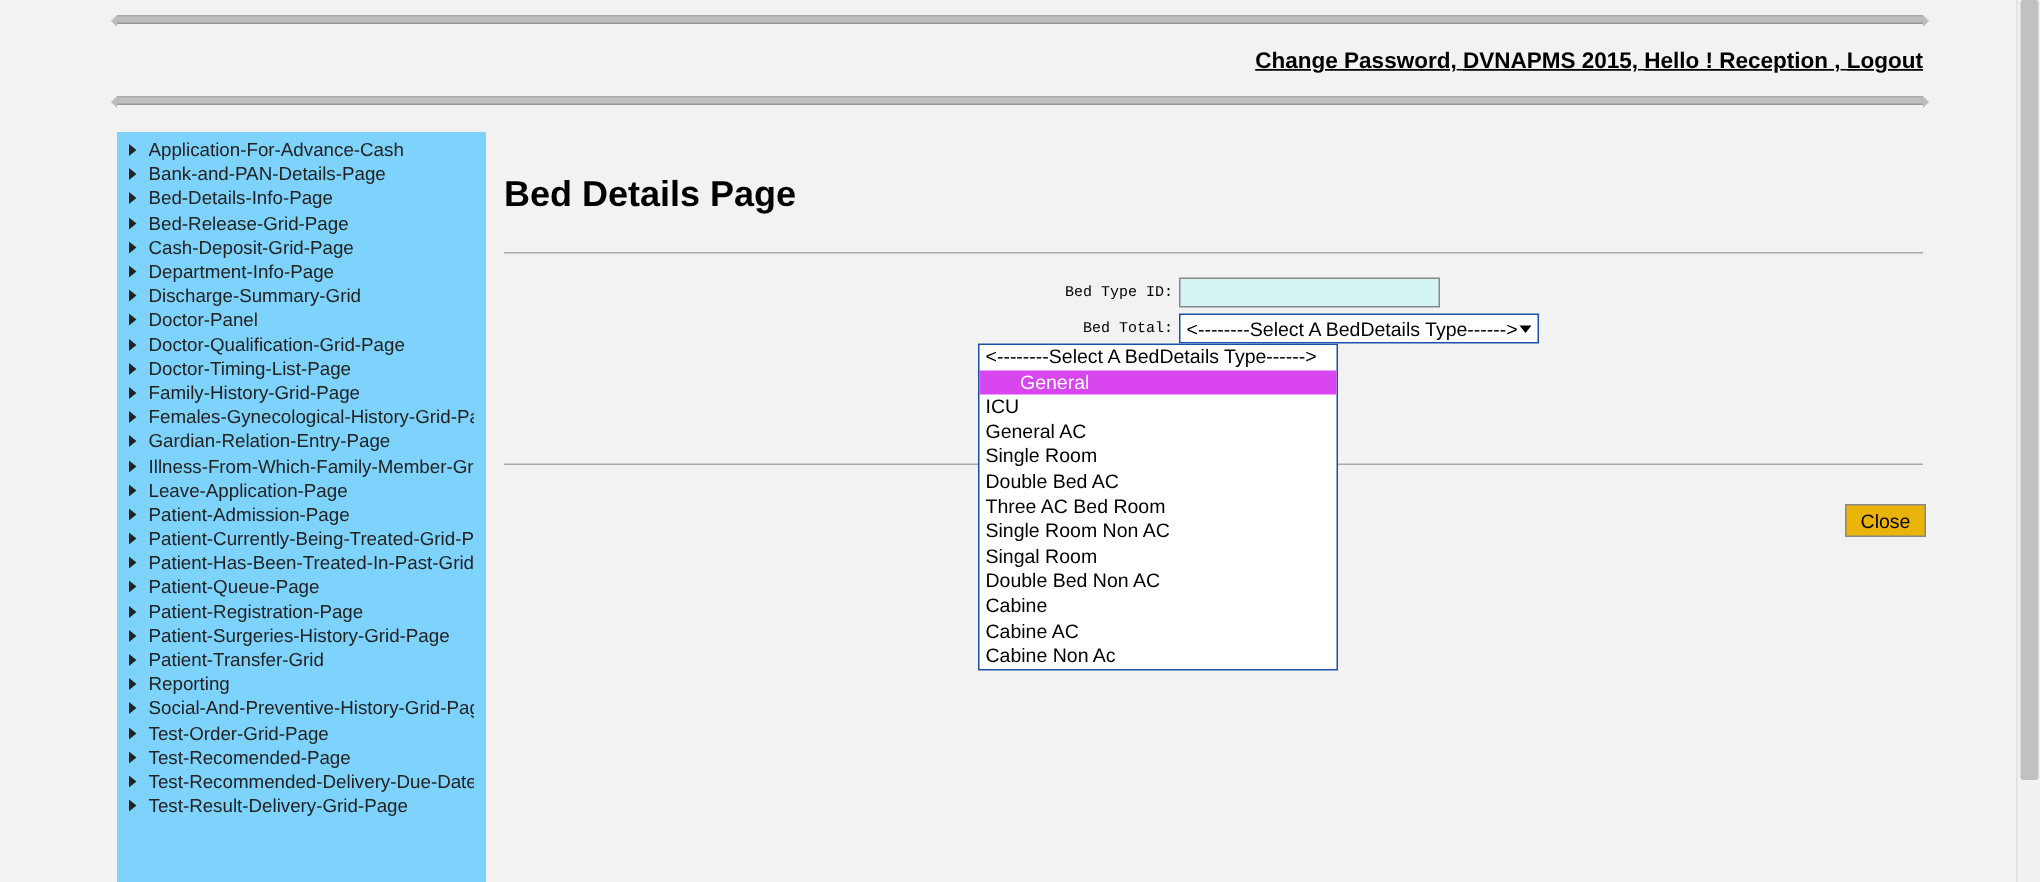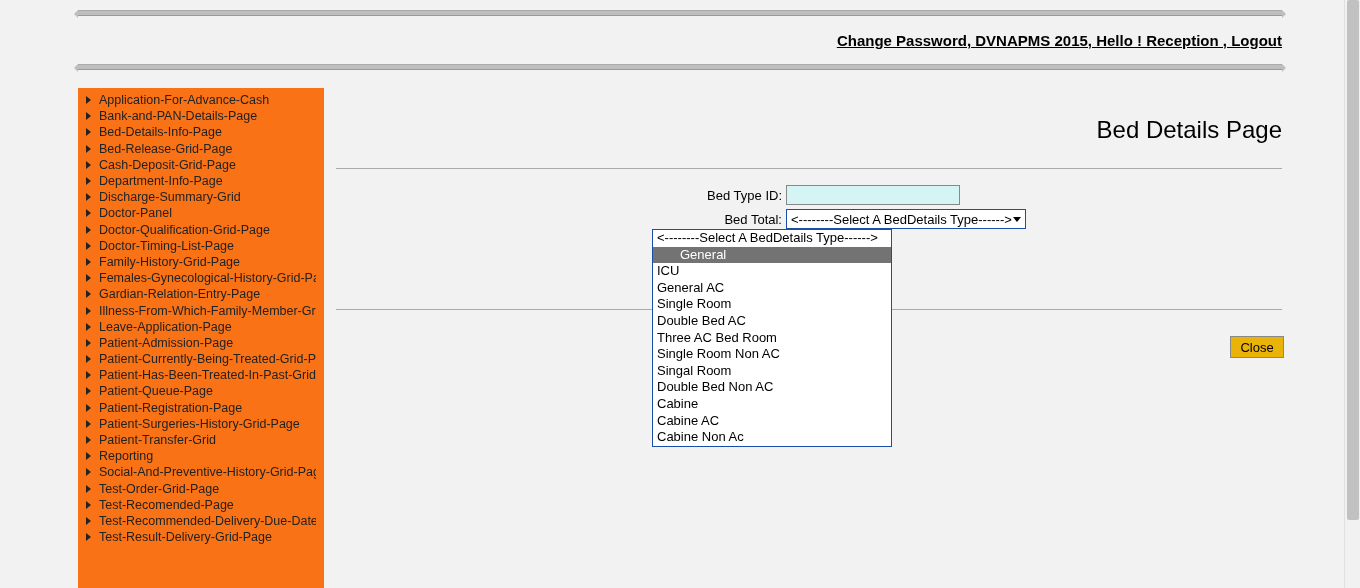--- a/index.html
+++ b/index.html
@@ -79,21 +79,21 @@
     border-top: 4px solid transparent;
     border-bottom: 4px solid transparent;
   }
   .second-bar::before { left: -4px; border-right: 4px solid #bebebe; }
   .second-bar::after { right: -4px; border-left: 4px solid #bebebe; }
   .sidebar {
     position: absolute;
     left: 78px;
     top: 88px;
     width: 246px;
-    background: #f97316;
+    background: #7dd3fc;
     padding: 4px 0;
     overflow: hidden;
     height: 500px;
   }
   .sidebar-item {
     display: flex;
     align-items: center;
     padding: 0 8px;
     height: 16.2px;
     font-size: 12.5px;
@@ -115,44 +115,45 @@
     text-overflow: clip;
   }
   .sidebar-item span.lbl { color: #222; }
   .main {
     position: absolute;
     left: 336px;
     right: 78px;
     top: 88px;
   }
   .page-title {
-    text-align: right;
+    text-align: left;
     font-size: 24px;
-    font-weight: normal;
+    font-weight: bold;
     padding: 28px 0 24px 0;
   }
   .hr {
     border: none;
     border-top: 1px solid #aaa;
     margin: 0;
   }
   .form {
     margin-top: 14px;
     margin-left: 200px;
   }
   .row {
     display: flex;
     align-items: center;
     height: 24px;
   }
   .lblcol {
     width: 250px;
     text-align: right;
-    font-size: 13px;
+    font-size: 10px;
     padding-right: 4px;
+    font-family: Liberation Mono, monospace;
   }
   .inpcol { }
   .bed-id-input {
     width: 174px;
     height: 20px;
     border: 1px solid #888;
     background: #d5f5f5;
   }
   .select-box {
     width: 240px;
@@ -182,21 +183,21 @@
     z-index: 10;
   }
   .dropdown-option {
     padding: 0 4px;
     font-size: 13px;
     line-height: 16.6px;
     cursor: pointer;
     white-space: nowrap;
   }
   .dropdown-option.selected {
-    background: #737373;
+    background: #d946ef;
     color: #fff;
     padding-left: 27px;
   }
   .close-btn {
     position: absolute;
     right: -2px;
     top: 248px;
     width: 54px;
     height: 22px;
     border: 1px solid #888;

